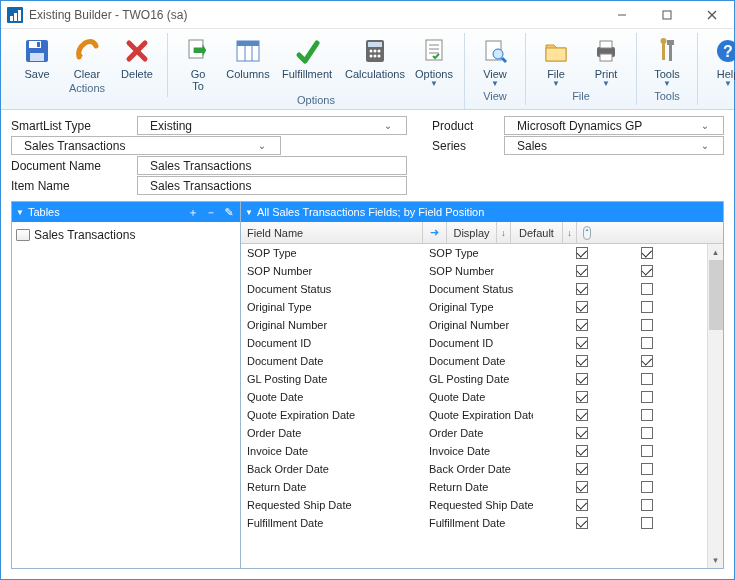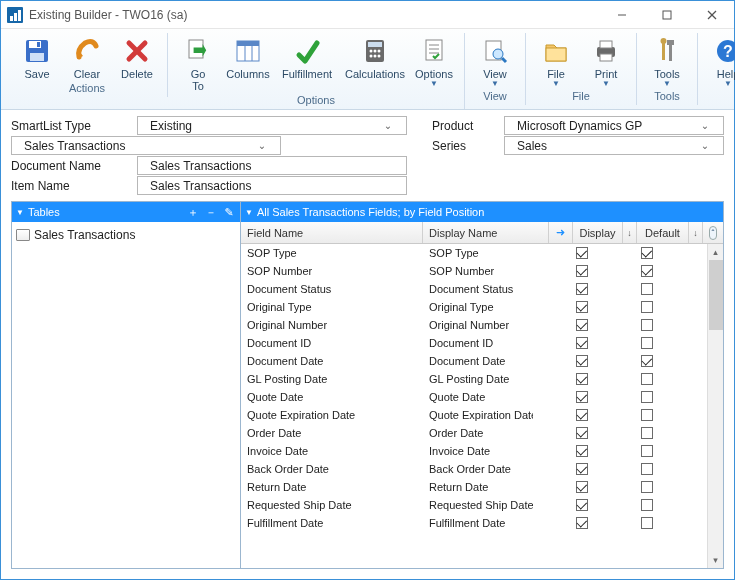--- a/index.html
+++ b/index.html
@@ -345,21 +345,20 @@
   </div>
 
   <div class="pane right">
     <div class="pane-hdr">
       <span class="tri">▼</span>
       <span>All Sales Transactions Fields; by Field Position</span>
     </div>
     <div class="grid">
       <div class="grid-head">
         <div class="gh fn">Field Name</div>
-        <div class="gh dn">Display Name</div>
         <div class="gh ar">➜</div>
         <div class="gh disp">Display</div>
         <div class="gh ar" style="width:14px;font-size:9px;color:#555">↓</div>
         <div class="gh def">Default</div>
         <div class="gh ar" style="width:14px;font-size:9px;color:#555">↓</div>
         <div class="gh ctl">
               <span class="ghbtn">ˆ</span>
             </div>
       </div>
       <div class="grid-body">

